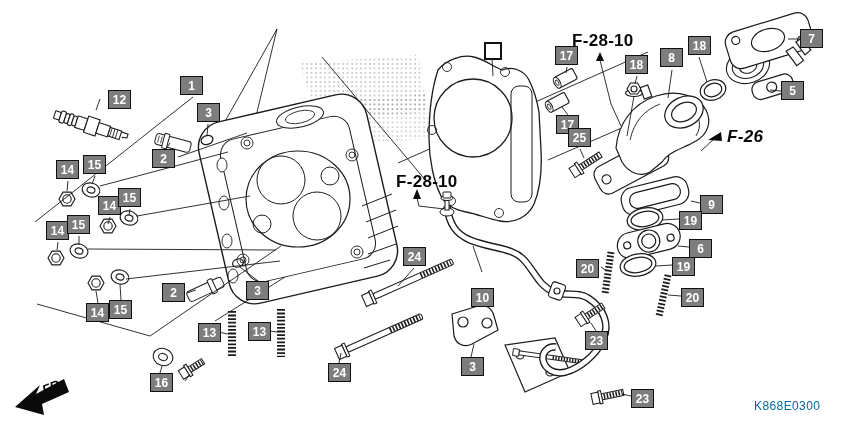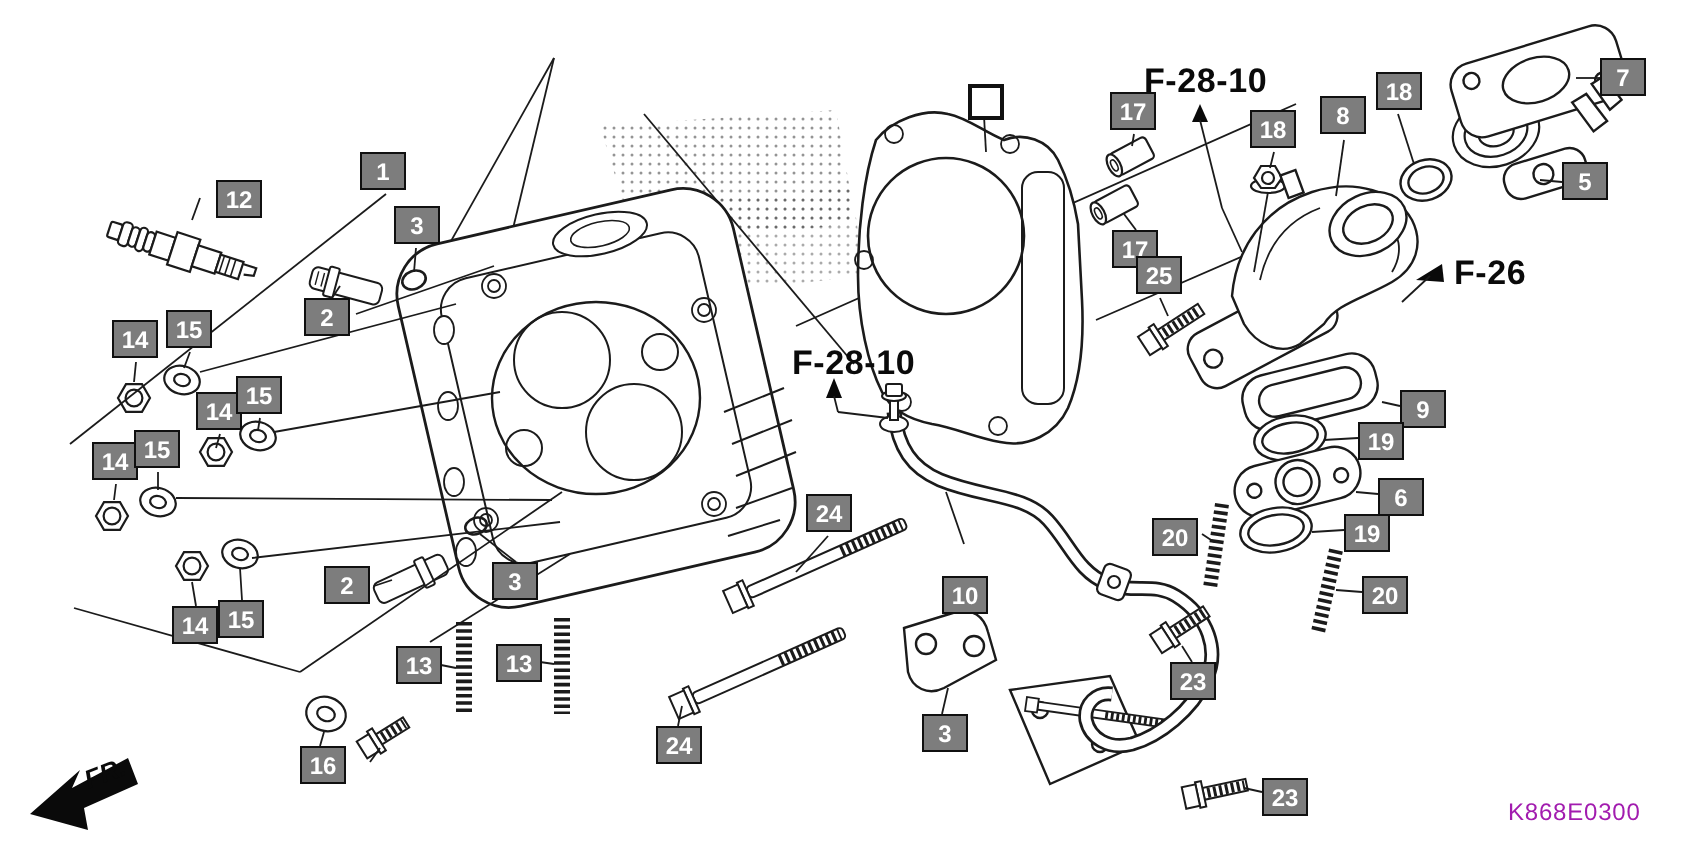--- a/index.html
+++ b/index.html
@@ -4,21 +4,21 @@
 <style>
   html,body{margin:0;padding:0;background:#fff;}
   #canvas{position:relative;width:842px;height:421px;background:#ffffff;overflow:hidden;
           font-family:"Liberation Sans",sans-serif;}
   #art{position:absolute;left:0;top:0;}
   .callout{position:absolute;min-width:23px;height:19px;padding:0 3px;box-sizing:border-box;
            background:#7d7d7d;border:1px solid #101010;color:#ffffff;
            font-size:12px;font-weight:bold;line-height:1;
            display:flex;align-items:center;justify-content:center;z-index:5;}
   .ann{position:absolute;font-weight:bold;font-size:17px;color:#0a0a0a;letter-spacing:.3px;z-index:4;white-space:nowrap;}
-  .code{position:absolute;font-size:12px;color:#a21caf;z-index:4;letter-spacing:.4px;}
+  .code{position:absolute;font-size:12px;color:#0369a1;z-index:4;letter-spacing:.4px;}
   .fr{position:absolute;font-weight:bold;font-style:italic;font-size:13px;color:#0a0a0a;
       transform:rotate(-21deg);z-index:4;}
   .emptybox{position:absolute;width:14px;height:14px;background:#fff;border:2px solid #111;z-index:4;}
 </style>
 </head>
 <body>
 
 <div id="canvas">
 
 <svg id="art" width="842" height="421" viewBox="0 0 842 421">
@@ -414,18 +414,18 @@
       <div class="callout" style="left: 689px; top: 239px;">6</div>
       <div class="callout" style="left: 672px; top: 257px;">19</div>
       <div class="callout" style="left: 576px; top: 259px;">20</div>
       <div class="callout" style="left: 681px; top: 288px;">20</div>
       <div class="callout" style="left: 585px; top: 331px;">23</div>
       <div class="callout" style="left: 631px; top: 389px;">23</div>
     </div>
 
 <div class="ann" style="left: 572px; top: 31px;">F-28-10</div>
 <div class="ann" style="left: 396px; top: 172px;">F-28-10</div>
-<div class="ann" style="left: 727px; top: 127px;">F-26</div>
+<div class="ann" style="left: 727px; top: 127px; font-style: italic;">F-26</div>
 <div class="fr" style="left: 42px; top: 379px;">FR.</div>
 <div class="code" style="left: 754px; top: 399px;">K868E0300</div>
 <div class="emptybox" style="left: 484px; top: 42px;"></div>
 
 </div>
 
 </body></html>

